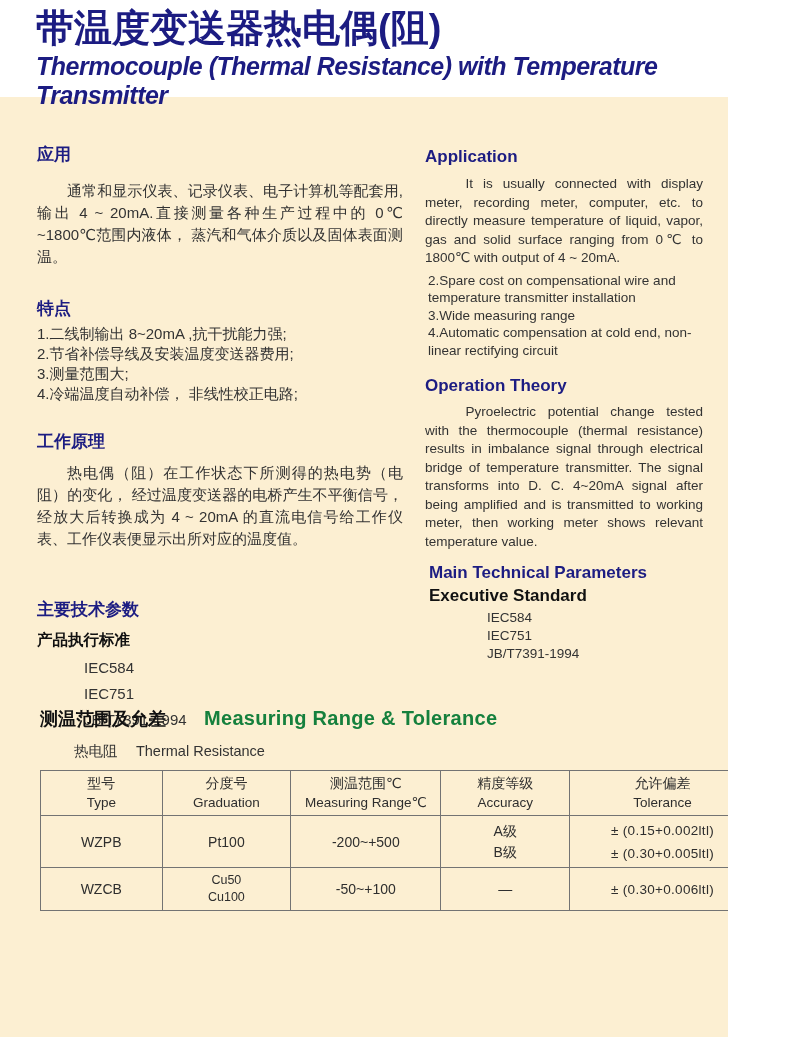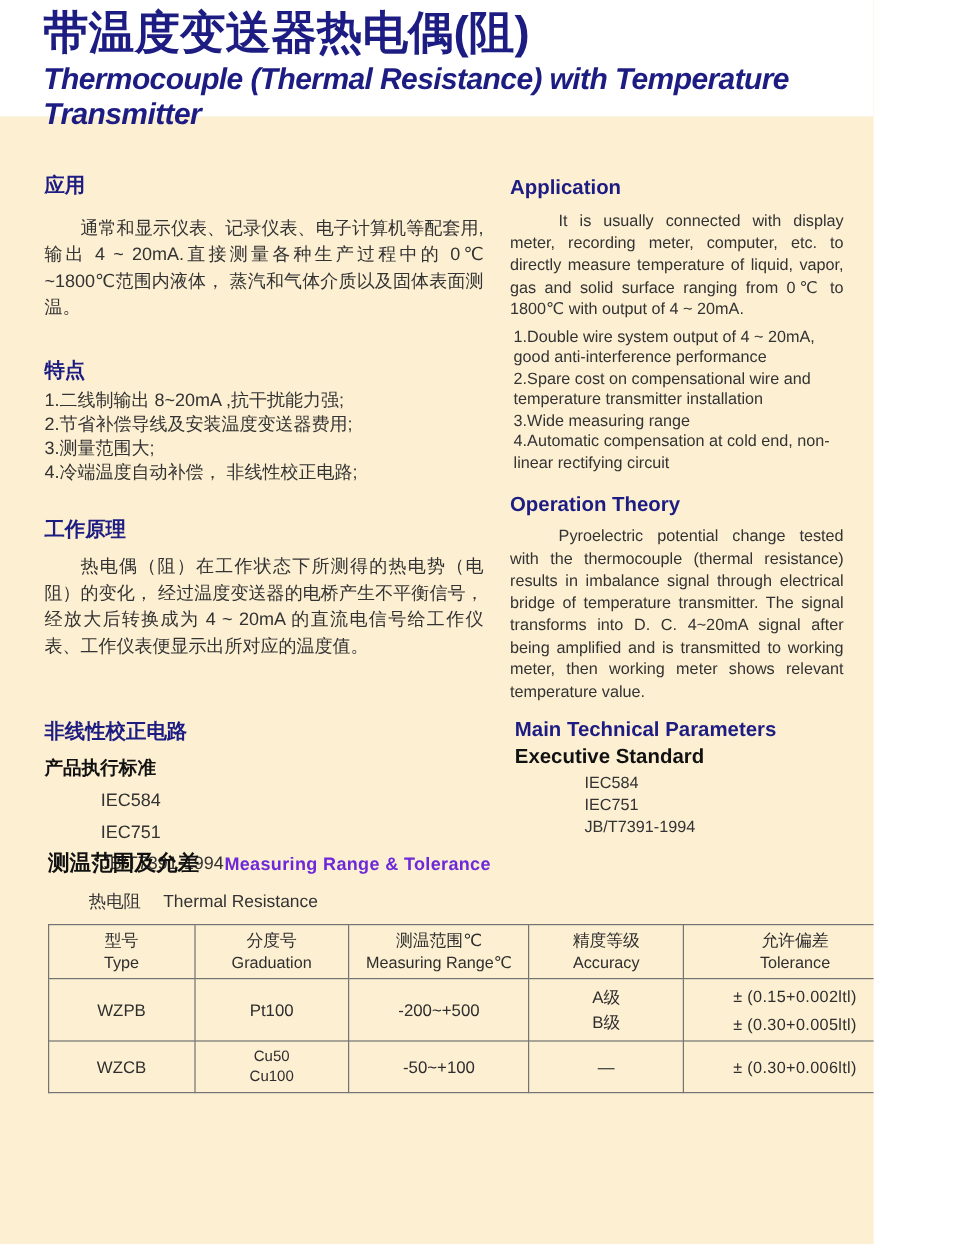--- a/index.html
+++ b/index.html
@@ -96,21 +96,21 @@
     font-weight:bold;
     color:#111111;
   }
   .std-en { margin-top:3px; padding-left:62px; }
   .std-en div { font-size:13.5px; line-height:18px; color:#333333; }
 
   
   .bottom { padding:19px 0 0 40px; }
   .meas-head { display:flex; align-items:baseline; }
   .meas-zh { font-size:18px; font-weight:bold; color:#111111; }
-  .meas-en { font-size:15px; font-weight:bold; color:#6d28d9; margin-left:21px; letter-spacing:0.3px; }
+  .meas-en { font-size:20px; font-weight:bold; color:#15803d; margin-left:38px; letter-spacing:0.3px; }
   .sub-head { margin-top:11px; padding-left:34px; }
   .sub-zh { font-size:14.5px; color:#333333; }
   .sub-en { font-size:14.5px; color:#333333; margin-left:14px; }
 
   table.spec {
     margin-top:9px;
     width:716px;
     border-collapse:collapse;
     table-layout:fixed;
   }
@@ -152,35 +152,34 @@
       <div class="feat-zh">
         <div class="zh-item">1.二线制输出 8~20mA ,抗干扰能力强;</div>
         <div class="zh-item">2.节省补偿导线及安装温度变送器费用;</div>
         <div class="zh-item">3.测量范围大;</div>
         <div class="zh-item">4.冷端温度自动补偿， 非线性校正电路;</div>
       </div>
 
       <div class="sec-h h-theory">工作原理</div>
       <p class="zh-body p-theory">热电偶（阻）在工作状态下所测得的热电势（电阻）的变化， 经过温度变送器的电桥产生不平衡信号， 经放大后转换成为 4 ~ 20mA 的直流电信号给工作仪表、工作仪表便显示出所对应的温度值。</p>
 
-      <div class="sec-h h-param">非线性校正电路</div>
+      <div class="sec-h h-param">主要技术参数</div>
       <div class="sub-bold-zh">产品执行标准</div>
       <div class="std-zh">
         <div>IEC584</div>
         <div>IEC751</div>
         <div>JB/T7391-1994</div>
       </div>
     </div>
 
     <div class="col-right">
       <div class="sec-h h-app-en">Application</div>
       <p class="en-body indent-en p-app-en">It is usually connected with display meter, recording meter, computer, etc. to directly measure temperature of liquid, vapor, gas and solid surface ranging from 0℃ to 1800℃ with output of 4 ~ 20mA.</p>
 
       <div class="feat-en">
-        <div class="en-item">1.Double wire system output of 4 ~ 20mA, good anti-interference performance</div>
         <div class="en-item">2.Spare cost on compensational wire and temperature transmitter installation</div>
         <div class="en-item">3.Wide measuring range</div>
         <div class="en-item">4.Automatic compensation at cold end, non-linear rectifying circuit</div>
       </div>
 
       <div class="sec-h h-theory-en">Operation Theory</div>
       <p class="en-body indent-en p-theory-en">Pyroelectric potential change tested with the thermocouple (thermal resistance) results in imbalance signal through electrical bridge of temperature transmitter. The signal transforms into D. C. 4~20mA signal after being amplified and is transmitted to working meter, then working meter shows relevant temperature value.</p>
 
       <div class="sec-h h-param-en">Main Technical Parameters</div>
       <div class="sub-bold-en">Executive Standard</div>

